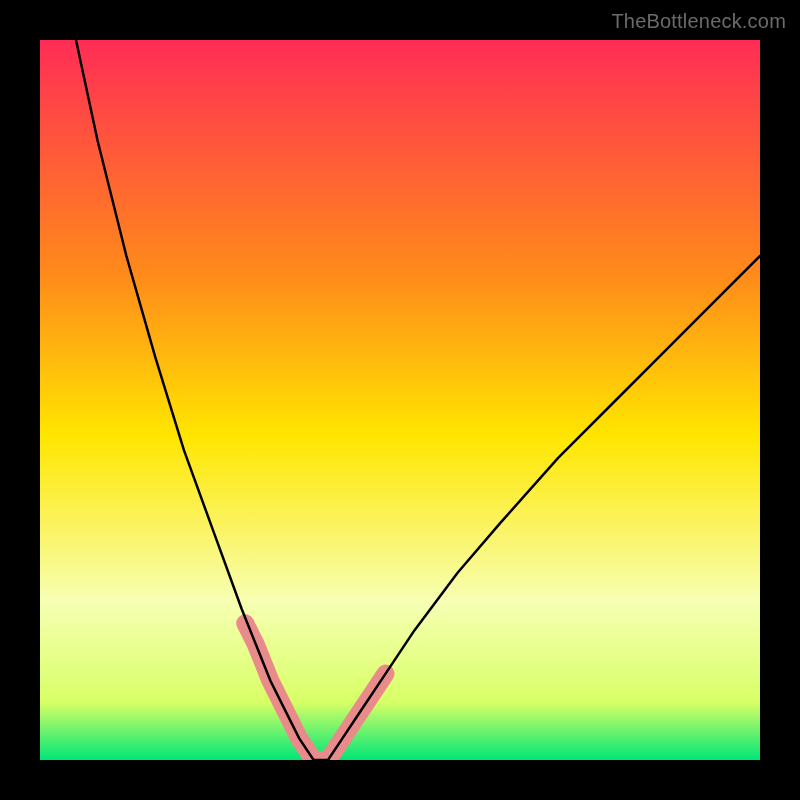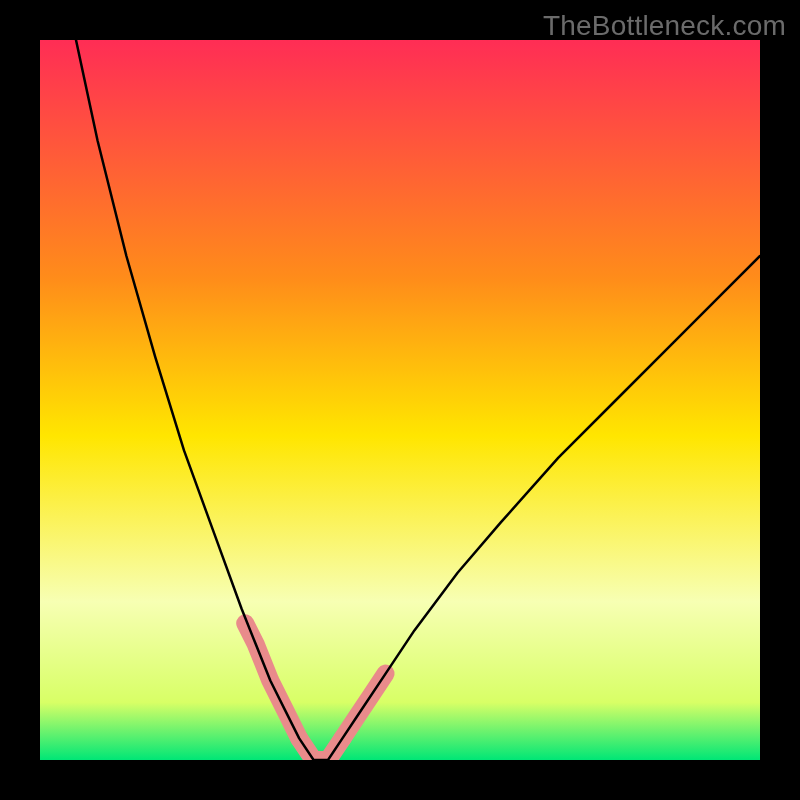--- a/index.html
+++ b/index.html
@@ -30,21 +30,21 @@
   svg {
     display: block;
     width: 720px;
     height: 720px;
   }
   .watermark {
     position: absolute;
     top: 10px;
     right: 14px;
     color: #6b6b6b;
-    font-size: 28px;
+    font-size: 20px;
     letter-spacing: 0.2px;
     font-family: Arial, Helvetica, sans-serif;
   }
 </style>
 </head>
 <body>
 
 <div class="frame">
   <div class="plot">
     <svg viewBox="0 0 720 720" preserveAspectRatio="none">

